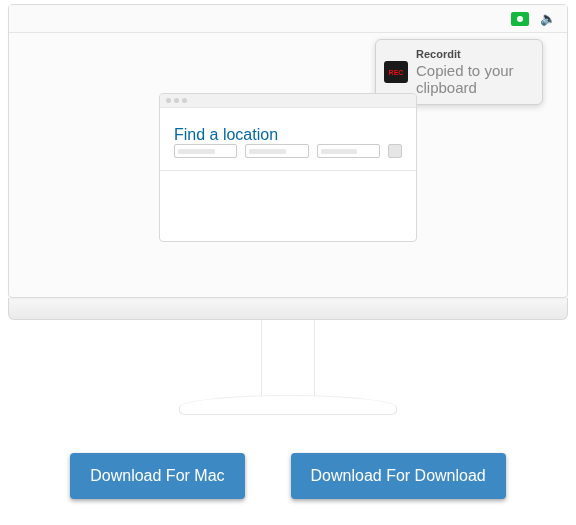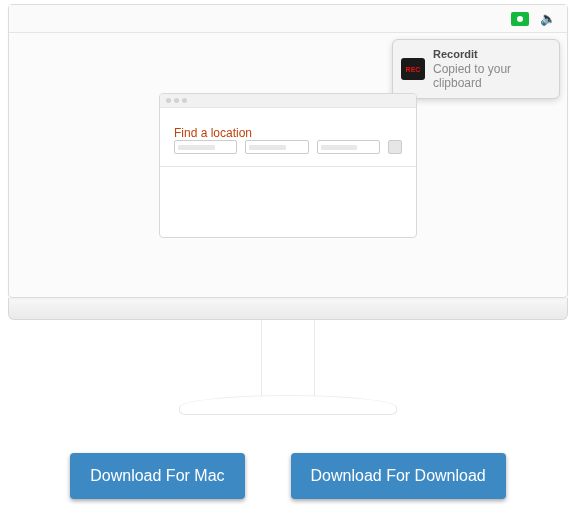--- a/index.html
+++ b/index.html
@@ -54,21 +54,21 @@
       content: "";
       width: 6px; height: 6px;
       background: #fff;
       border-radius: 50%;
     }
     .vol-icon { color: #c8c8c8; font-size: 13px; }
     .clock { color: #bdbdbd; font-size: 13px; }
     .desktop { position: relative; height: calc(100% - 28px); }
     .notif {
       position: absolute;
-      top: 6px; right: 7px;
+      top: 6px; right: 24px;
       width: 168px;
       background: #f3f3f3;
       border: 1px solid #d2d2d2;
       border-radius: 6px;
       box-shadow: 0 2px 6px rgba(0,0,0,0.15);
       display: flex;
       padding: 8px;
       gap: 8px;
       align-items: center;
     }
@@ -77,41 +77,41 @@
       background: #1a1a1a;
       border-radius: 3px;
       display: flex; align-items: center; justify-content: center;
     }
     .notif-icon span {
       color: #e11; font-size: 7px; font-weight: 700;
       font-family: Arial, sans-serif;
     }
     .notif-text { flex: 1; }
     .notif-title { font-size: 11px; font-weight: 700; color: #4a4a4a; }
-    .notif-msg { font-size: 12px; color: #8a8a8a; margin-top: 2px; }
+    .notif-msg { font-size: 15px; color: #8a8a8a; margin-top: 2px; }
     .window {
       position: absolute;
       top: 60px; left: 50%;
       transform: translateX(-50%);
       width: 258px;
       border: 1px solid #d8d8d8;
       border-radius: 4px;
       background: #fff;
     }
     .win-chrome {
       height: 14px;
       background: #f1f1f1;
       border-bottom: 1px solid #e6e6e6;
       border-radius: 4px 4px 0 0;
       display: flex; align-items: center;
       padding-left: 6px; gap: 3px;
     }
     .tl { width: 5px; height: 5px; border-radius: 50%; background: #d2d2d2; }
     .win-body { padding: 18px 14px 12px 14px; border-bottom: 1px solid #e6e6e6; }
-    .win-label { color: #c2410c; font-size: 12px; }
+    .win-label { color: #0369a1; font-size: 16px; }
     .win-inputs { display: flex; gap: 8px; }
     .inp {
       height: 14px;
       background: #fff;
       border: 1px solid #ccc;
       border-radius: 2px;
       flex: 1;
       min-width: 0;
       position: relative;
     }

